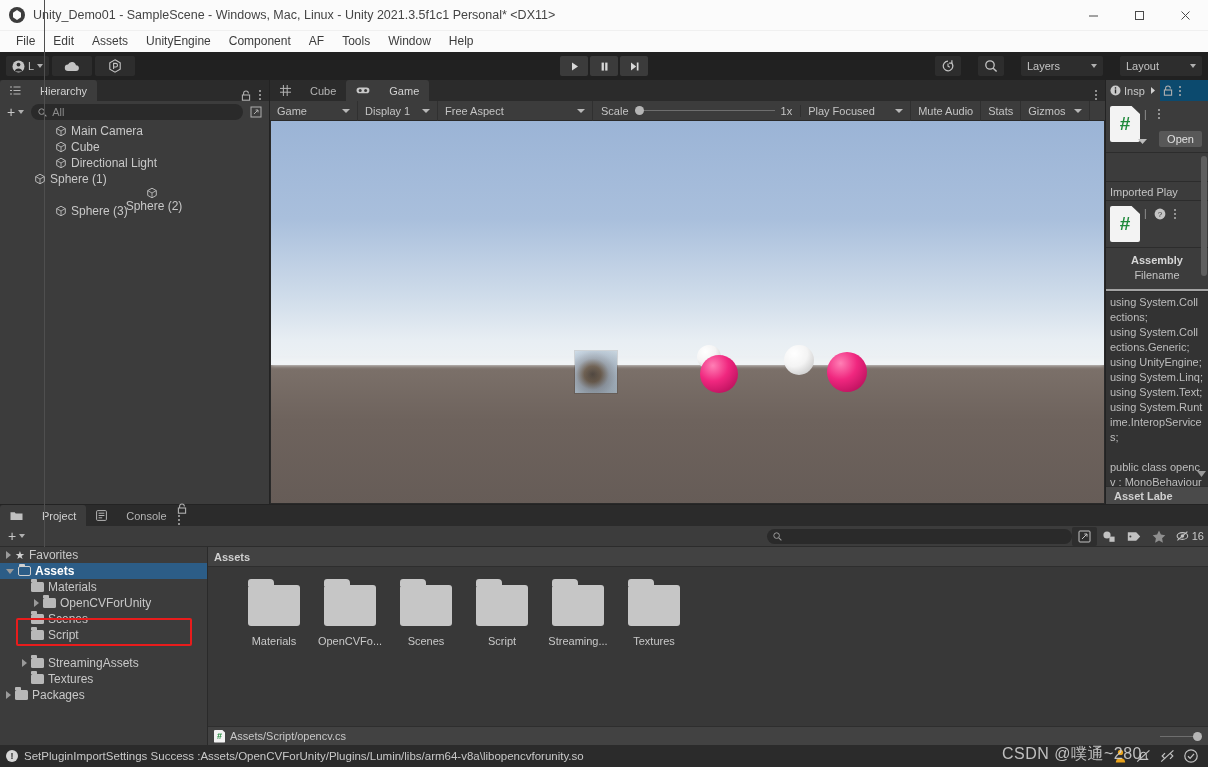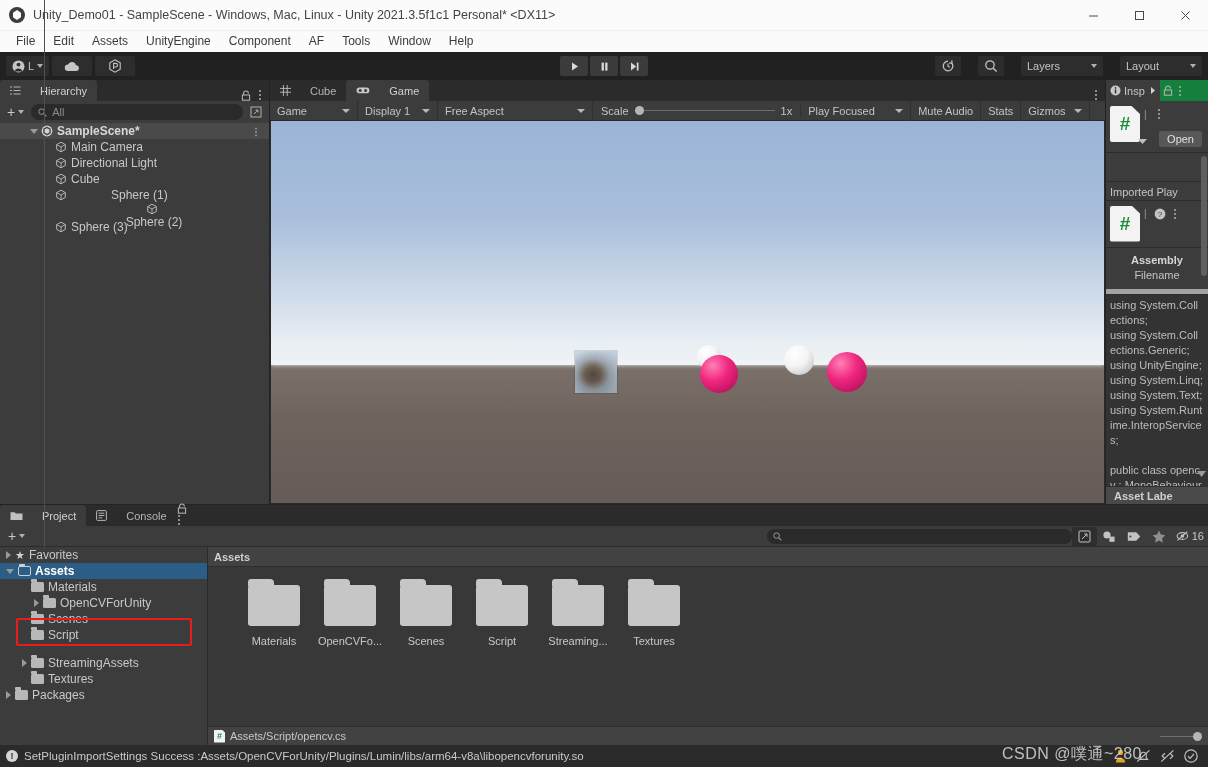--- a/index.html
+++ b/index.html
@@ -126,38 +126,38 @@
       linear-gradient(160deg,rgba(255,255,255,.16),rgba(0,0,0,.22)),
       radial-gradient(ellipse at 42% 55%, #4b4037 0%, #6c5b4a 24%, #9fa9b5 48%, #b9c9d8 70%, #cfe0ec 100%);
     box-shadow:0 0 0 1px rgba(0,0,0,.12);
   }
   .sph{ border-radius:50%; }
   .sph-pink{ background:radial-gradient(circle at 34% 28%, #ff7fb5 0%, #f0277f 42%, #c21462 78%, #8c0f47 100%); }
   .sph-white{ background:radial-gradient(circle at 34% 28%, #ffffff 0%, #f4f4f4 45%, #cfcfcf 80%, #b0b0b0 100%); }
 
   
   .inspector{ width:103px; flex:0 0 103px; background:#383838; border-left:1px solid #232323; }
-  .insp-tabrow{ height:21px; background:#15803d; display:flex; align-items:center; flex:0 0 21px; font-size:11px; }
+  .insp-tabrow{ height:21px; background:#0c4a6e; display:flex; align-items:center; flex:0 0 21px; font-size:11px; }
   .insp-tab{ display:flex; align-items:center; gap:3px; background:#3c3c3c; height:21px; padding:0 3px 0 4px; color:#c8c8c8; overflow:hidden; }
   .insp-body{ flex:1 1 auto; display:flex; flex-direction:column; min-height:0; position:relative; background:#383838; }
   .insp-head{ background:#3c3c3c; padding:5px 4px 6px 4px; position:relative; min-height:52px; border-bottom:1px solid #2c2c2c; }
   .cs-icon{
     width:30px;height:36px;background:#f3f3f3;border-radius:2px;position:relative;
     clip-path:polygon(0 0, 72% 0, 100% 22%, 100% 100%, 0 100%);
     display:flex;align-items:center;justify-content:center;
     color:#1f8a3b;font-weight:bold;font-size:19px;
   }
   .open-btn{
     position:absolute; right:6px; bottom:5px; background:#585858; border-radius:2px;
     padding:2px 8px; font-size:11px; color:#e0e0e0;
   }
   .insp-blank{ background:#3c3c3c; height:36px; border-bottom:1px solid #2c2c2c; }
   .insp-sec-title{ background:#3c3c3c; font-size:11px; padding:4px 4px; color:#c4c4c4; border-bottom:1px solid #2c2c2c; white-space:nowrap; overflow:hidden; }
   .insp-imp{ background:#3c3c3c; padding:5px 4px; display:flex; align-items:flex-start; gap:4px; border-bottom:1px solid #2c2c2c; }
-  .insp-asm{ background:#3c3c3c; text-align:center; font-size:11px; padding:6px 2px 8px; border-bottom:5px solid #a3a3a3; }
+  .insp-asm{ background:#3c3c3c; text-align:center; font-size:11px; padding:6px 2px 8px; border-bottom:2px solid #a3a3a3; }
   .insp-asm b{ display:block; color:#d6d6d6; margin-bottom:3px; }
   .codebox{
     flex:1 1 auto; background:#333333; color:#bdbdbd; font-size:11px; line-height:15px;
     padding:3px 4px; overflow:hidden; word-break:break-all; white-space:pre-wrap;
     border-top:1px solid #2c2c2c; position:relative;
   }
   .insp-scroll{ position:absolute; right:1px; top:2px; width:6px; bottom:24px; }
   .insp-scroll .thumb{ position:absolute; top:14%; height:32%; left:0; width:6px; background:#5f5f5f; border-radius:3px; }
   .asset-label-bar{
     position:absolute; left:0; right:0; bottom:0; height:18px; background:#4a4a4a;
@@ -379,61 +379,49 @@
         </div>
         <span style="padding:0 3px;">
           <svg width="12" height="12" viewBox="0 0 12 12">
               <rect x="1" y="1" width="10" height="10" fill="none" stroke="#b0b0b0" stroke-width="1"></rect>
               <path d="M4 8l4-4M8 4H5.6M8 4v2.4" stroke="#b0b0b0" stroke-width="1"></path>
             </svg>
         </span>
       </div>
       <div class="h-list">
         <div class="h-indentline"></div>
-        <div class="h-row scene" style="padding-left:30px;">
-          <span class="tri"></span>
-          <span style="margin-right:4px;display:flex;">
-            <svg width="12" height="12" viewBox="0 0 12 12">
-                <circle cx="6" cy="6" r="5.4" fill="#d2d2d2"></circle>
-                <path d="M6 1.6l3.8 2.2v4.4L6 10.4 2.2 8.2V3.8z" fill="#4a4a4a"></path>
-                <path d="M6 3.2l2.4 1.4v2.8L6 8.8 3.6 7.4V4.6z" fill="#d2d2d2"></path>
-              </svg>
-          </span>
-          <span>SampleScene*</span>
-          <span class="dots">⋮</span>
-        </div>
         <div id="hier-items">
             <div class="h-row" style="padding-left: 55px;">
               <span style="display:flex;margin-right:4px;">
                 <svg width="12" height="12" viewBox="0 0 12 12">
                   <path d="M6 1.2l4.3 2.4v4.8L6 10.8 1.7 8.4V3.6z" fill="none" stroke="#b8b8b8" stroke-width="1"></path>
                   <path d="M6 6l4.3-2.4M6 6v4.8M6 6L1.7 3.6" stroke="#b8b8b8" stroke-width=".9"></path>
                 </svg>
               </span>
               <span>Main Camera</span>
             </div>
             <div class="h-row" style="padding-left: 55px;">
               <span style="display:flex;margin-right:4px;">
                 <svg width="12" height="12" viewBox="0 0 12 12">
                   <path d="M6 1.2l4.3 2.4v4.8L6 10.8 1.7 8.4V3.6z" fill="none" stroke="#b8b8b8" stroke-width="1"></path>
                   <path d="M6 6l4.3-2.4M6 6v4.8M6 6L1.7 3.6" stroke="#b8b8b8" stroke-width=".9"></path>
                 </svg>
               </span>
-              <span>Directional Light</span>
+              <span>Cube</span>
             </div>
             <div class="h-row" style="padding-left: 55px;">
               <span style="display:flex;margin-right:4px;">
                 <svg width="12" height="12" viewBox="0 0 12 12">
                   <path d="M6 1.2l4.3 2.4v4.8L6 10.8 1.7 8.4V3.6z" fill="none" stroke="#b8b8b8" stroke-width="1"></path>
                   <path d="M6 6l4.3-2.4M6 6v4.8M6 6L1.7 3.6" stroke="#b8b8b8" stroke-width=".9"></path>
                 </svg>
               </span>
-              <span>Cube</span>
-            </div>
-            <div class="h-row" style="padding-left: 55px; gap: 40px;">
+              <span>Directional Light</span>
+            </div>
+            <div class="h-row" style="padding-left: 34px;">
               <span style="display:flex;margin-right:4px;">
                 <svg width="12" height="12" viewBox="0 0 12 12">
                   <path d="M6 1.2l4.3 2.4v4.8L6 10.8 1.7 8.4V3.6z" fill="none" stroke="#b8b8b8" stroke-width="1"></path>
                   <path d="M6 6l4.3-2.4M6 6v4.8M6 6L1.7 3.6" stroke="#b8b8b8" stroke-width=".9"></path>
                 </svg>
               </span>
               <span>Sphere (1)</span>
             </div>
             <div class="h-row" style="padding-left: 39px; flex-direction: column;">
               <span style="display:flex;margin-right:4px;">

